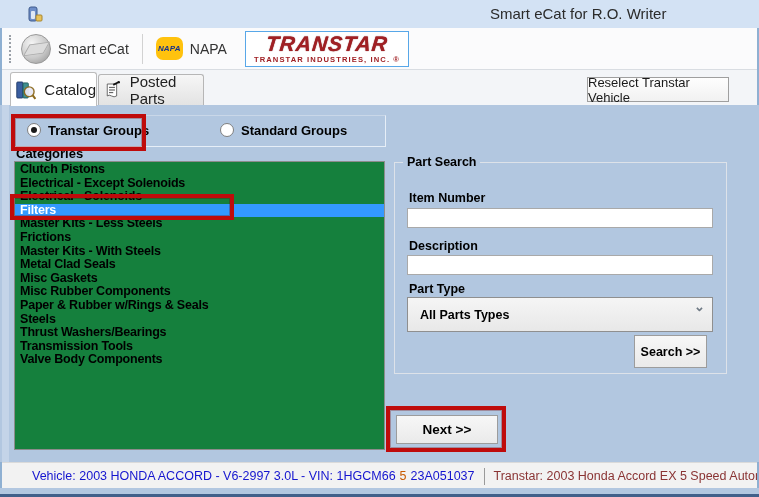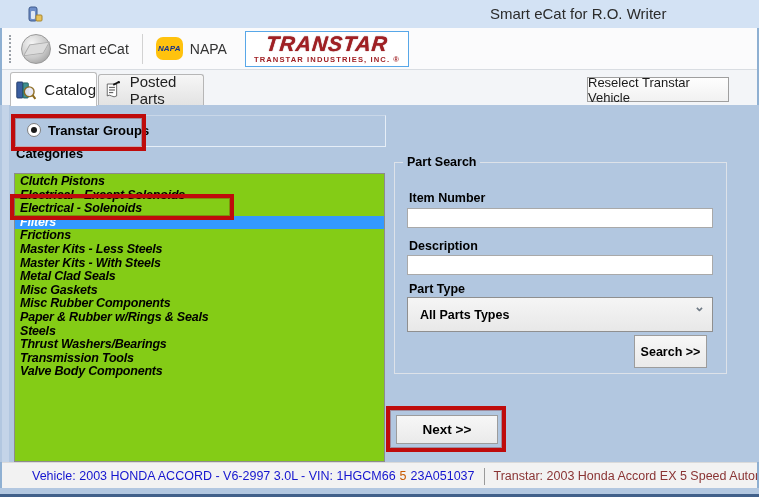--- a/index.html
+++ b/index.html
@@ -45,22 +45,22 @@
   .page-left-strip{position:absolute;top:105px;left:2px;width:7px;height:357px;background:#c4d4e8;}
   .groups-panel{position:absolute;left:14px;top:115px;width:372px;height:32px;box-sizing:border-box;
        border:1px solid #c9d7e8;border-right-color:#e6eef7;border-bottom-color:#e6eef7;}
   .radio{position:absolute;top:7px;display:flex;align-items:flex-start;gap:7px;font-weight:bold;
        font-size:13px;color:#000;cursor:default;}
   .radio-circle{width:14px;height:14px;border-radius:50%;background:#fff;border:1px solid #7f7f7f;
        position:relative;box-sizing:border-box;}
   .radio.checked .radio-circle::after{content:"";position:absolute;left:3px;top:3px;right:3px;
        bottom:3px;border-radius:50%;background:#1a1a1a;}
   .cat-label{position:absolute;left:16px;top:146px;font-weight:bold;font-size:13px;color:#000;}
-  .listbox{position:absolute;left:14px;top:173px;width:371px;height:289px;background:#84cc16;
-       border:1px solid #8c8c8c;box-sizing:border-box;padding-top:1px;overflow:hidden;font-style:italic;}
+  .listbox{position:absolute;left:14px;top:161px;width:371px;height:289px;background:#15803d;
+       border:1px solid #8c8c8c;box-sizing:border-box;padding-top:1px;overflow:hidden;}
   .lb-item{height:13.6px;line-height:13.6px;font-weight:bold;font-size:12.5px;padding-left:5px;
        color:#000;white-space:nowrap;letter-spacing:-.2px;cursor:default;}
   .lb-item.selected{background:#3399ff;color:#fff;}
   
   .fieldset{position:absolute;left:394px;top:162px;width:333px;height:212px;box-sizing:border-box;
        border:1px solid #dde2e9;}
   .fs-legend{position:absolute;left:8px;top:-8px;background:#b2c7e0;padding:0 4px;font-weight:bold;
        font-size:12.5px;color:#000;}
   .ps-label{position:absolute;left:14px;font-weight:bold;font-size:12.5px;color:#000;}
   .ps-input{position:absolute;left:12px;width:306px;height:20px;background:#fff;
@@ -149,31 +149,35 @@
   </div>
 
   <div class="page"></div>
   <div class="page-left-strip"></div>
 
   <div class="groups-panel">
     <div class="radio checked" style="left:12px;">
       <span class="radio-circle"></span>
       <span>Transtar Groups</span>
     </div>
+    <div class="radio" style="left:205px;">
+      <span class="radio-circle"></span>
+      <span>Standard Groups</span>
+    </div>
   </div>
 
   <div class="cat-label">Categories</div>
 
   <div class="listbox">
     <div class="lb-item">Clutch Pistons</div>
     <div class="lb-item">Electrical - Except Solenoids</div>
     <div class="lb-item">Electrical - Solenoids</div>
     <div class="lb-item selected">Filters</div>
+    <div class="lb-item">Master Kits - Less Steels</div>
     <div class="lb-item">Frictions</div>
-    <div class="lb-item">Master Kits - Less Steels</div>
     <div class="lb-item">Master Kits - With Steels</div>
     <div class="lb-item">Metal Clad Seals</div>
     <div class="lb-item">Misc Gaskets</div>
     <div class="lb-item">Misc Rubber Components</div>
     <div class="lb-item">Paper &amp; Rubber w/Rings &amp; Seals</div>
     <div class="lb-item">Steels</div>
     <div class="lb-item">Thrust Washers/Bearings</div>
     <div class="lb-item">Transmission Tools</div>
     <div class="lb-item">Valve Body Components</div>
   </div>

